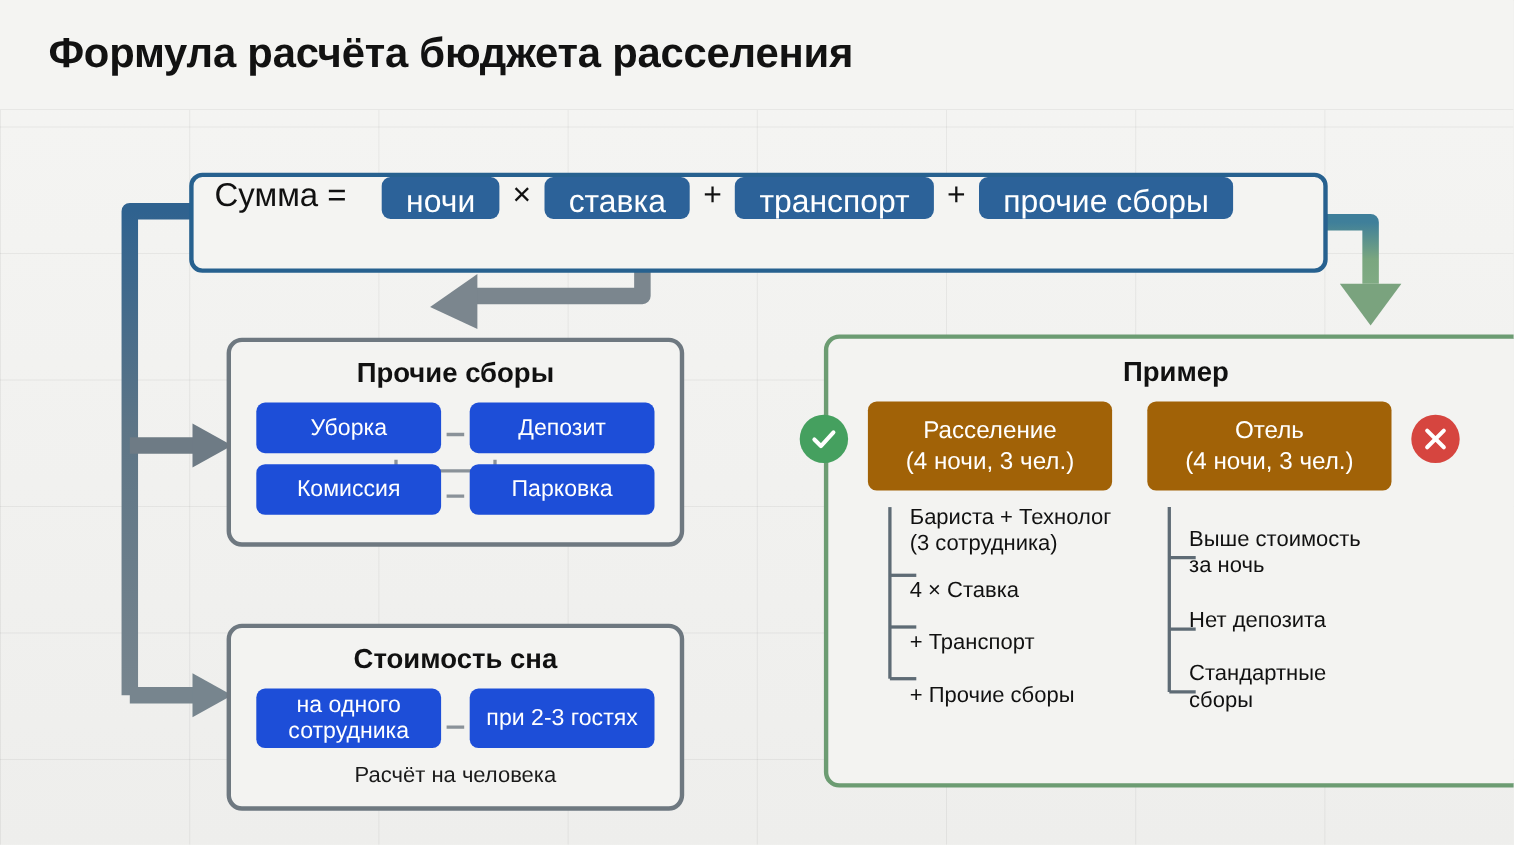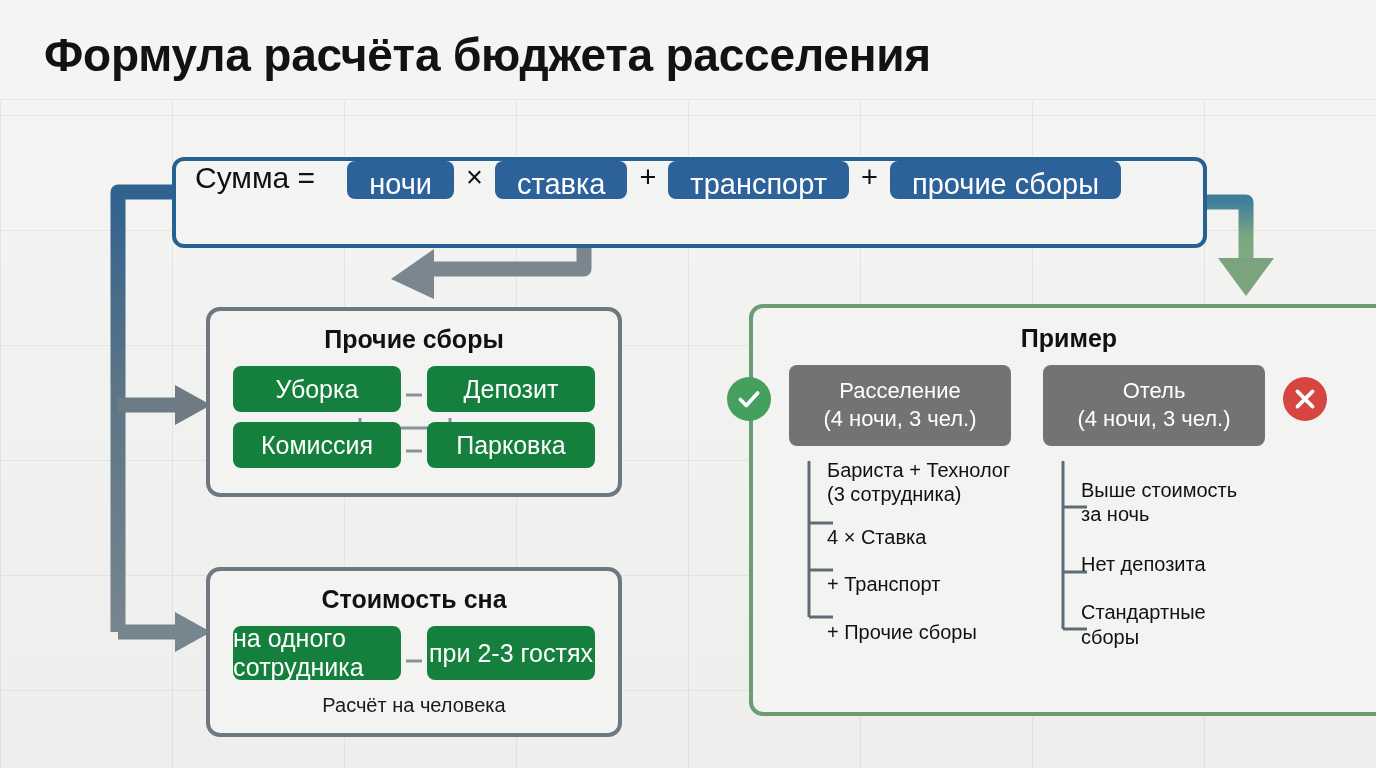--- a/index.html
+++ b/index.html
@@ -23,21 +23,21 @@
   }
   #header-band {
     position: absolute;
     left: 0; top: 0; width: 1376px; height: 100px;
     background: #f4f4f2;
     border-bottom: 1px solid rgba(0,0,0,0.05);
   }
   #page-title {
     position: absolute;
     left: 44px; top: 28px;
-    font-size: 46px;
+    font-size: 38px;
     font-weight: bold;
     color: #121212;
     letter-spacing: -0.2px;
     white-space: nowrap;
   }
 
   
   #connectors {
     position: absolute; left: 0; top: 0;
     width: 1376px; height: 768px;
@@ -95,27 +95,28 @@
     margin-top: 14px;
   }
   .chip-grid {
     display: flex;
     flex-wrap: wrap;
     justify-content: center;
     gap: 0;
     margin-top: 12px;
   }
   .chip {
-    background: #15803d;
+    background: #1d4ed8;
     color: #ffffff;
     border-radius: 8px;
-    font-size: 25px;
+    font-size: 21px;
     display: flex;
     align-items: center;
     justify-content: center;
+    text-align: center;
     line-height: 1.15;
   }
   .card-footnote {
     text-align: center;
     font-size: 20px;
     color: #1a1a1a;
     margin-top: 14px;
   }
 
   #card-fees { left: 206px; top: 307px; width: 416px; height: 190px; }
@@ -144,21 +145,21 @@
     margin-top: 16px;
   }
   .ex-columns {
     display: flex;
     margin-top: 12px;
     padding: 0 36px;
     gap: 32px;
   }
   .ex-col { width: 222px; position: relative; }
   .ex-head {
-    background: #737373;
+    background: #a16207;
     color: #ffffff;
     border-radius: 8px;
     text-align: center;
     font-size: 22px;
     line-height: 1.25;
     padding: 12px 6px 14px;
   }
   .ex-list {
     position: relative;
     margin-top: 0;

